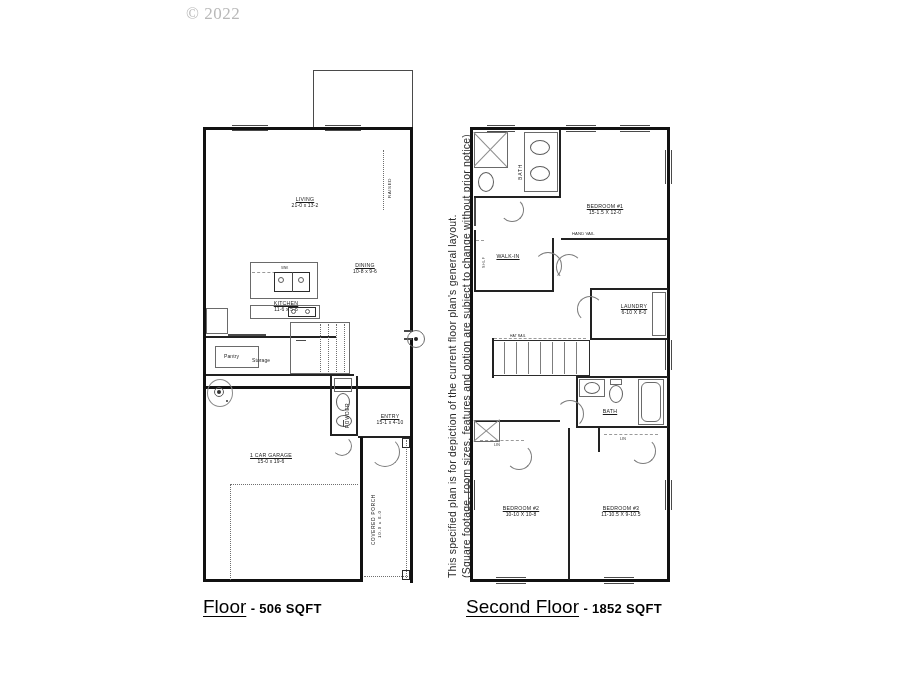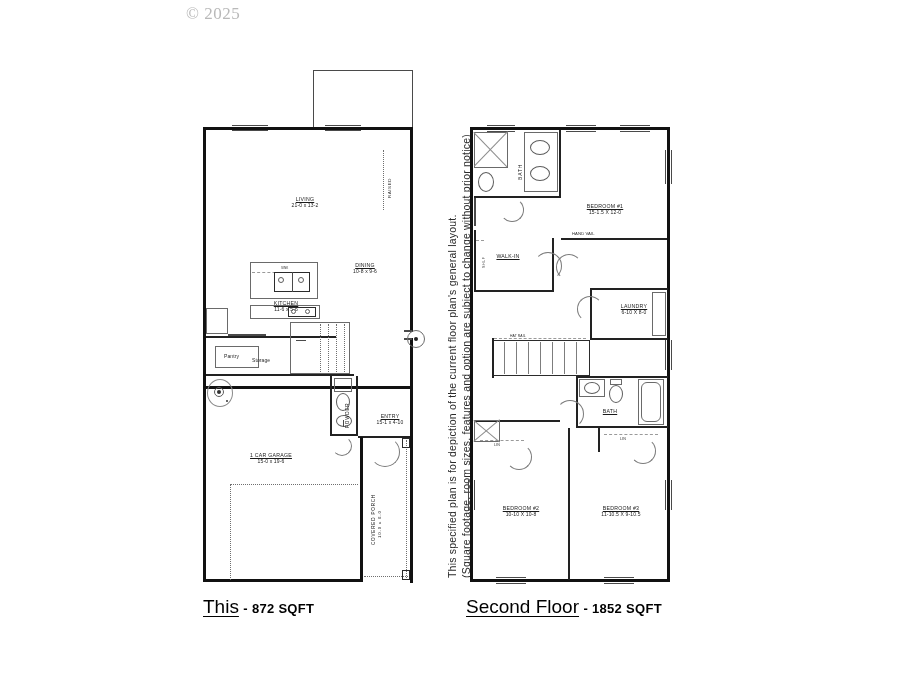--- a/index.html
+++ b/index.html
@@ -84,21 +84,21 @@
   .disc-l2{left:460px;top:578px;}
 
   
   .tread{position:absolute;background:#7d7d7d;}
 </style>
 </head>
 <body>
 
 <div class="plan-root">
 
-  <div class="copyright">© 2025</div>
+  <div class="copyright">© 2022</div>
 
   <div class="disclaimer disc-l1">This specified plan is for depiction of the current floor plan's general layout.</div>
   <div class="disclaimer disc-l2">(Square footage, room sizes, features and option are subject to change without prior notice)</div>
 
   <div>
 
     <div class="wall-thin" style="left:313px;top:70px;width:100px;height:1px;"></div>
     <div class="wall-thin" style="left:313px;top:70px;width:1px;height:58px;"></div>
     <div class="wall-thin" style="left:412px;top:70px;width:1px;height:58px;"></div>
 
@@ -212,22 +212,22 @@
     <div class="box2" style="left:402px;top:438px;width:8px;height:10px;"></div>
     <div class="box2" style="left:402px;top:570px;width:8px;height:10px;"></div>
 
     <div class="wall-thin" style="left:404px;top:330px;width:8px;height:2px;"></div>
     <div class="wall-thin" style="left:404px;top:338px;width:8px;height:2px;"></div>
 
     <div class="circ" style="left:407px;top:330px;width:18px;height:18px;border-color:#6c6c6c;"></div>
     <div class="circ" style="left:414px;top:337px;width:4px;height:4px;background:#222;border:0;"></div>
 
     <div class="floor-title" style="left:203px;top:596px;">
-      <span class="big">This</span>
-      <span class="sq">- 872 SQFT</span>
+      <span class="big">Floor</span>
+      <span class="sq">- 506 SQFT</span>
     </div>
   </div>
 
   <div>
 
     <div class="wall" style="left:470px;top:127px;width:200px;height:3px;"></div>
     <div class="wall" style="left:470px;top:127px;width:3px;height:455px;"></div>
     <div class="wall" style="left:667px;top:127px;width:3px;height:455px;"></div>
     <div class="wall" style="left:470px;top:579px;width:200px;height:3px;"></div>
 

